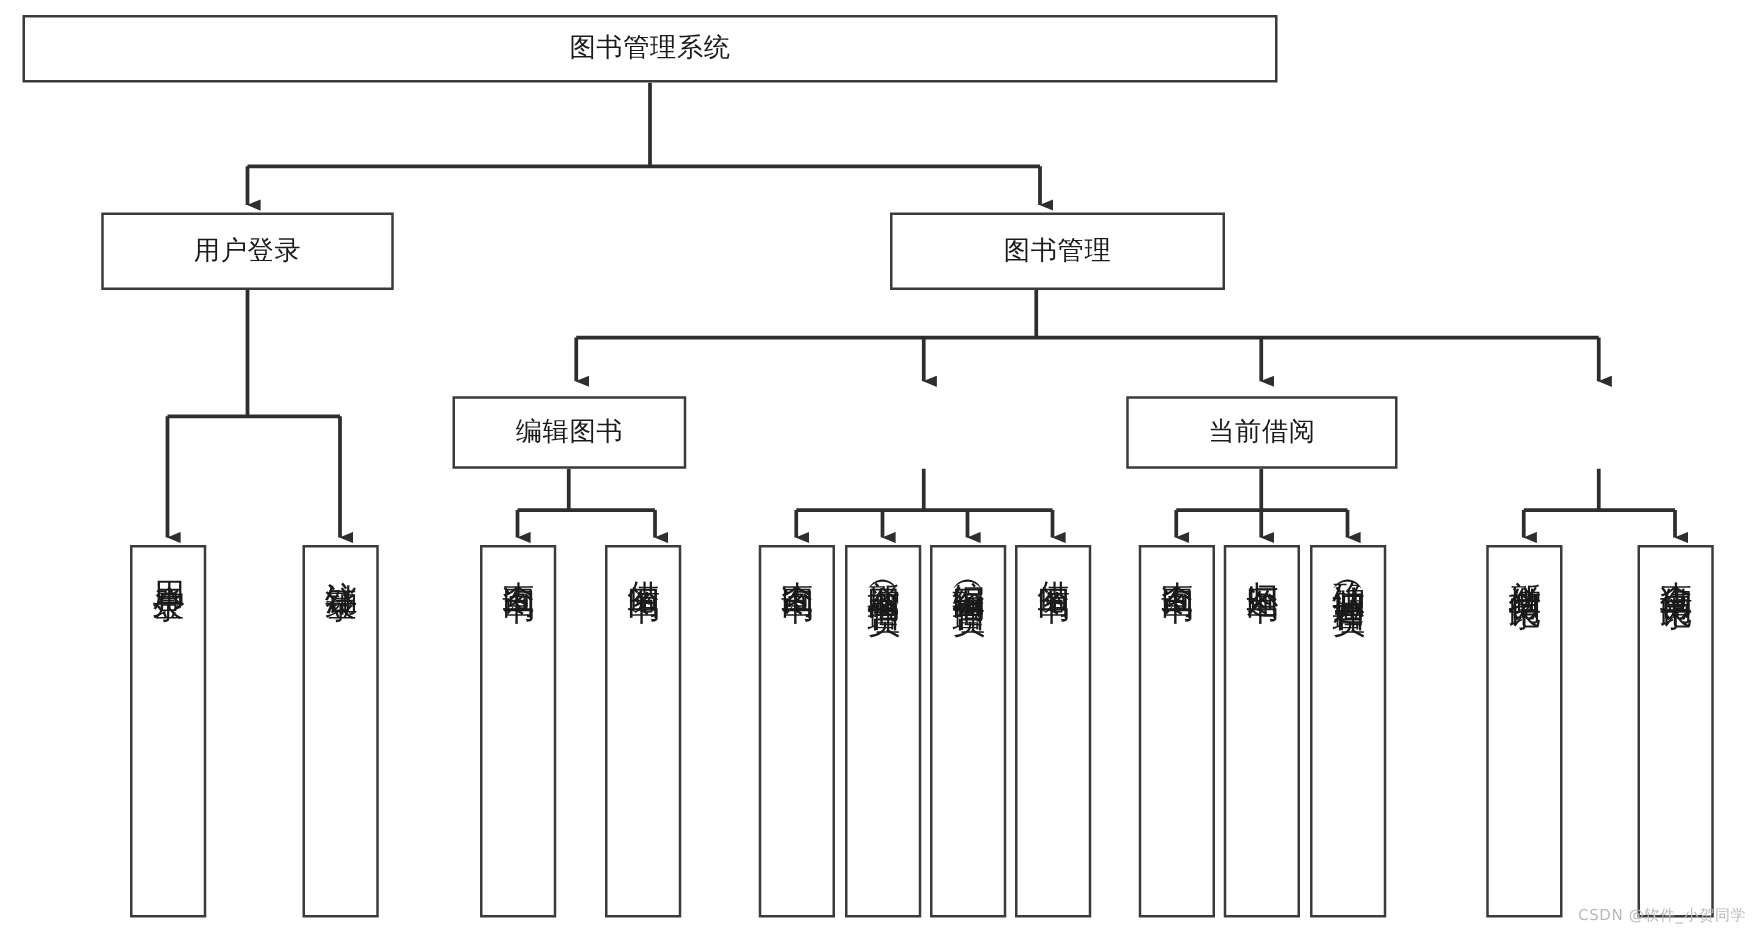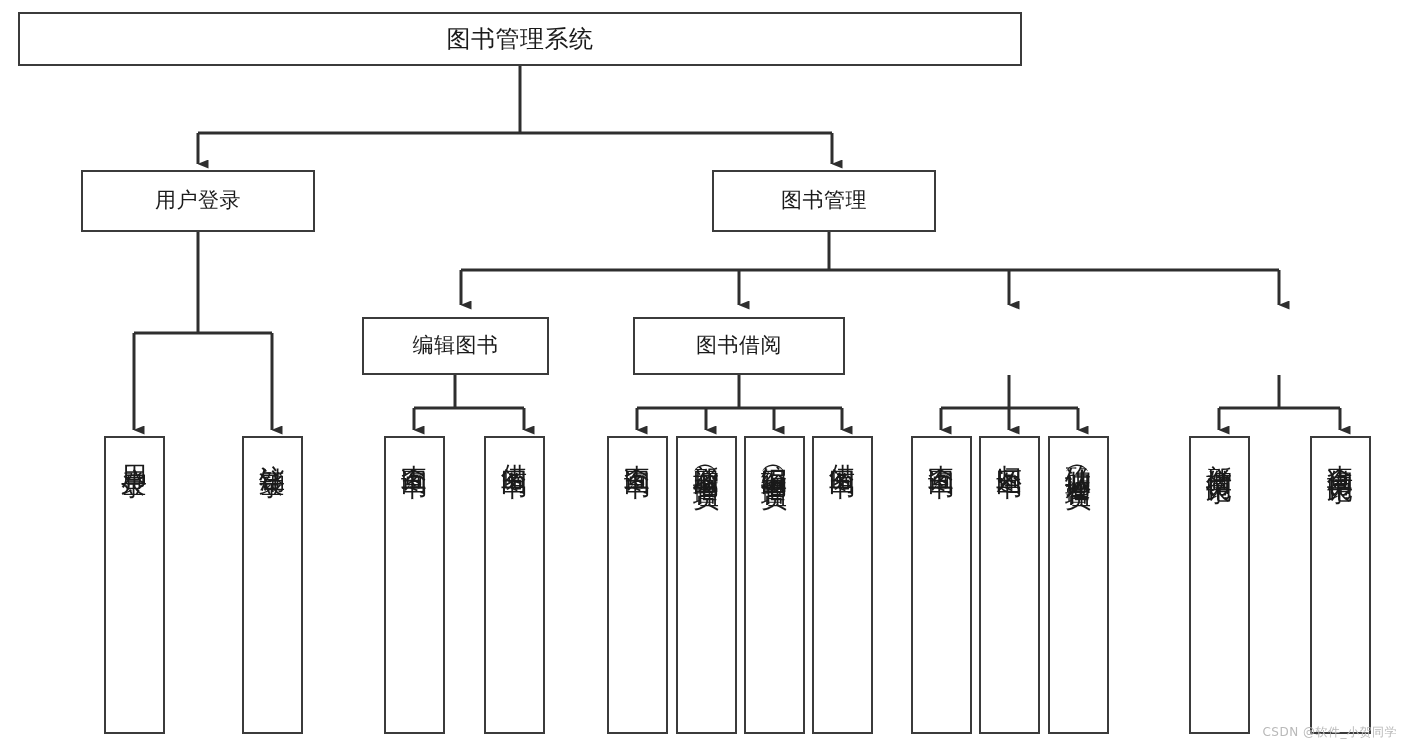--- a/index.html
+++ b/index.html
@@ -41,21 +41,21 @@
     line-height: 1.12;
     letter-spacing: 0.5px;
     white-space: nowrap;
     text-align: center;
   }
   .node.horiz .label {
     writing-mode: horizontal-tb;
     font-size: 21px;
   }
   .node.root .label {
-    font-size: 24px;
+    font-size: 21px;
   }
   .node.vert {
     align-items: flex-start;
     justify-content: center;
     padding-top: 6px;
   }
   .node.vert .label {
     writing-mode: vertical-rl;
     text-orientation: upright;
     font-size: 26px;
@@ -128,29 +128,29 @@
     </g>
   </svg>
 
   <div class="node root horiz" style="left:18px; top:12px; width:1004px; height:54px;">
     <span class="label">图书管理系统</span>
   </div>
 
   <div class="node horiz" style="left:81px; top:170px; width:234px; height:62px;">
     <span class="label">用户登录</span>
   </div>
-  <div class="node horiz" style="left:712px; top:170px; width:224px; height:62px;">
+  <div class="node horiz" style="left:712px; top:170px; width:268px; height:62px;">
     <span class="label">图书管理</span>
   </div>
 
   <div class="node horiz" style="left:362px; top:317px; width:187px; height:58px;">
     <span class="label">编辑图书</span>
   </div>
-  <div class="node horiz" style="left:633px; top:317px; width:212px; height:58px;">
-    <span class="label">图书借阅</span>
+  <div class="node horiz" style="left:901px; top:317px; width:217px; height:58px;">
+    <span class="label">当前借阅</span>
   </div>
 
   <div class="node vert" style="left:104px; top:436px; width:61px; height:298px;">
     <span class="label">用户登录</span>
   </div>
   <div class="node vert" style="left:242px; top:436px; width:61px; height:298px;">
     <span class="label">注销登录</span>
   </div>
 
   <div class="node vert" style="left:384px; top:436px; width:61px; height:298px;">

